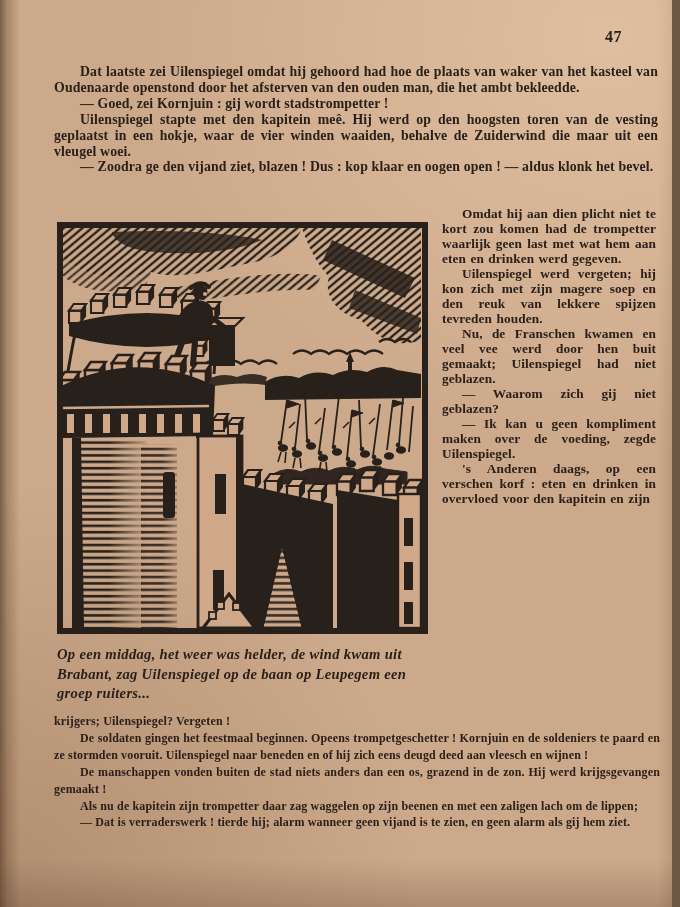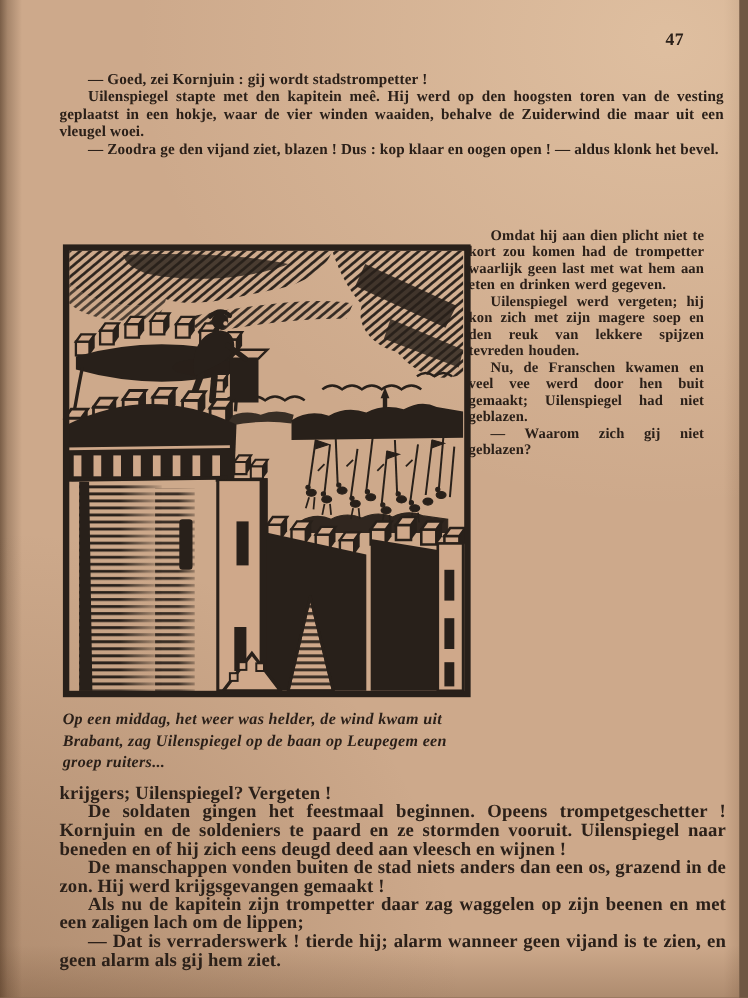--- a/index.html
+++ b/index.html
@@ -11,37 +11,38 @@
       radial-gradient(130% 85% at 90% 4%, rgba(240,212,180,.50), rgba(240,212,180,0) 55%),
       radial-gradient(120% 90% at 0% 100%, rgba(110,76,50,.30), rgba(110,76,50,0) 52%),
       linear-gradient(90deg, rgba(66,44,26,.60) 0px, rgba(66,44,26,.28) 7px, rgba(66,44,26,0) 20px),
       linear-gradient(0deg, rgba(92,62,38,.28) 0px, rgba(92,62,38,0) 48px),
       linear-gradient(270deg, rgba(92,62,38,.16) 0px, rgba(92,62,38,0) 14px),
       #cda98b;
   }
   .page-number{position:absolute;top:28px;right:50px;font-size:16px;letter-spacing:.5px;}
   .top-text{position:absolute;left:54px;top:64px;width:604px;font-size:13.8px;line-height:15.9px;text-align:justify;letter-spacing:.15px;}
   .top-text p{margin:0;text-indent:26px;}
-  .right-col{position:absolute;left:426px;top:206px;width:214px;font-size:13.3px;line-height:15.0px;text-align:justify;letter-spacing:.1px;word-spacing:1px;}
+  .right-col{position:absolute;left:442px;top:206px;width:214px;font-size:13.3px;line-height:15.0px;text-align:justify;letter-spacing:.1px;word-spacing:1px;}
   .right-col p{margin:0;text-indent:20px;}
   .illustration{position:absolute;left:57px;top:222px;width:371px;height:412px;margin:0;}
   .caption{position:absolute;left:57px;top:645px;width:371px;text-align:left;font-style:italic;font-size:14.6px;line-height:19.6px;letter-spacing:.3px;}
-  .bottom-text{position:absolute;left:54px;top:713px;width:606px;font-size:17px;line-height:16.9px;text-align:justify;letter-spacing:.15px;}
+  .bottom-text{position:absolute;left:54px;top:713px;width:606px;font-size:12px;line-height:16.9px;text-align:justify;letter-spacing:.15px;}
   .bottom-text p{margin:0;text-indent:26px;}
   .bottom-text p.cont{text-indent:0;}
   svg{display:block;}
 </style>
 </head>
 <body>
 
 <div class="page">
 
   <div class="page-number">47</div>
 
   <section class="top-text">
+    <p>Dat laatste zei Uilenspiegel omdat hij gehoord had hoe de plaats van waker van het kasteel van Oudenaarde openstond door het afsterven van den ouden man, die het ambt bekleedde.</p>
     <p>— Goed, zei Kornjuin : gij wordt stadstrompetter !</p>
     <p>Uilenspiegel stapte met den kapitein meê. Hij werd op den hoogsten toren van de vesting geplaatst in een hokje, waar de vier winden waaiden, behalve de Zuiderwind die maar uit een vleugel woei.</p>
     <p>— Zoodra ge den vijand ziet, blazen ! Dus : kop klaar en oogen open ! — aldus klonk het bevel.</p>
   </section>
 
   <figure class="illustration">
     <svg width="371" height="412" viewBox="0 0 371 412">
       <defs>
         <pattern id="ht" width="6" height="6" patternUnits="userSpaceOnUse" patternTransform="rotate(50)">
           <line x1="3" y1="0" x2="3" y2="6" stroke="#28201a" stroke-width="2.4"></line>
@@ -251,20 +252,22 @@
     </svg>
   </figure>
 
   <div class="caption">Op een middag, het weer was helder, de wind kwam uit Brabant, zag Uilenspiegel op de baan op Leupegem een groep ruiters...</div>
 
   <aside class="right-col">
     <p>Omdat hij aan dien plicht niet te kort zou komen had de trompetter waarlijk geen last met wat hem aan eten en drinken werd gegeven.</p>
     <p>Uilenspiegel werd vergeten; hij kon zich met zijn magere soep en den reuk van lekkere spijzen tevreden houden.</p>
     <p>Nu, de Franschen kwamen en veel vee werd door hen buit gemaakt; Uilenspiegel had niet geblazen.</p>
     <p>— Waarom zich gij niet geblazen?</p>
+    <p>— Ik kan u geen kompliment maken over de voeding, zegde Uilenspiegel.</p>
+    <p>'s Anderen daags, op een verschen korf : eten en drinken in overvloed voor den kapitein en zijn</p>
   </aside>
 
   <section class="bottom-text">
     <p class="cont">krijgers; Uilenspiegel? Vergeten !</p>
     <p>De soldaten gingen het feestmaal beginnen. Opeens trompetgeschetter ! Kornjuin en de soldeniers te paard en ze stormden vooruit. Uilenspiegel naar beneden en of hij zich eens deugd deed aan vleesch en wijnen !</p>
     <p>De manschappen vonden buiten de stad niets anders dan een os, grazend in de zon. Hij werd krijgsgevangen gemaakt !</p>
     <p>Als nu de kapitein zijn trompetter daar zag waggelen op zijn beenen en met een zaligen lach om de lippen;</p>
     <p>— Dat is verraderswerk ! tierde hij; alarm wanneer geen vijand is te zien, en geen alarm als gij hem ziet.</p>
   </section>
 

